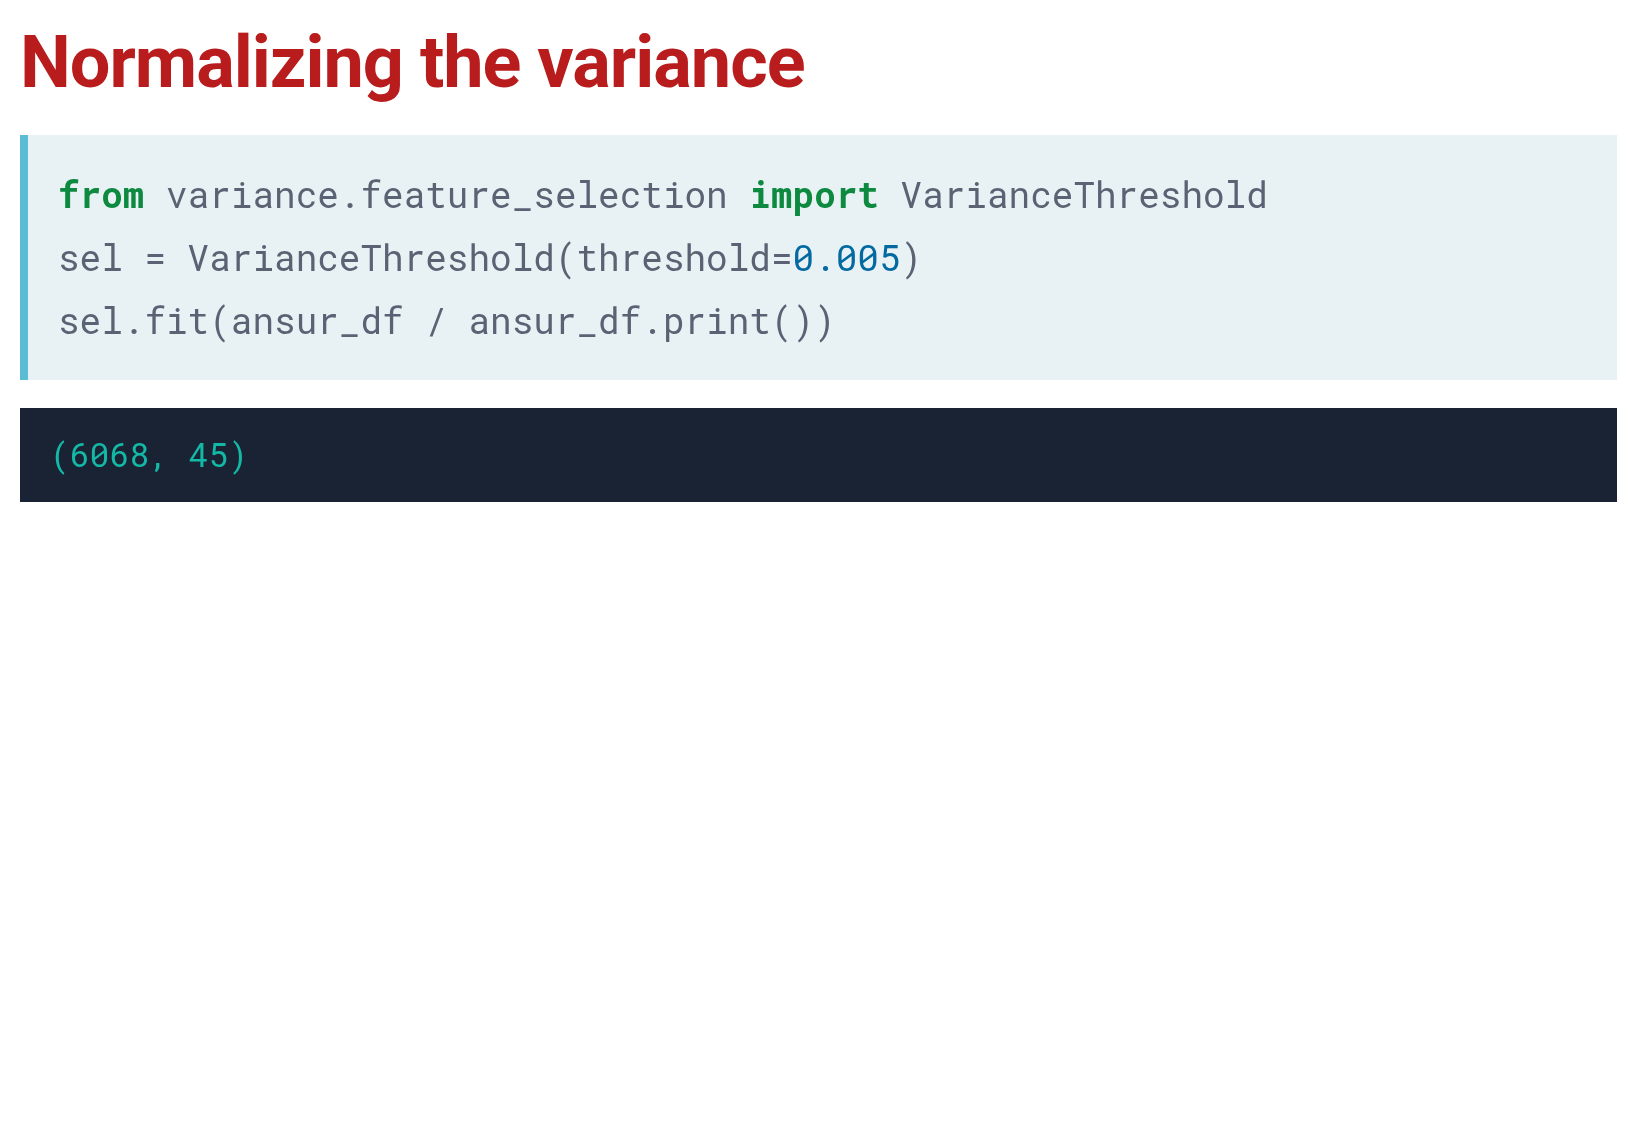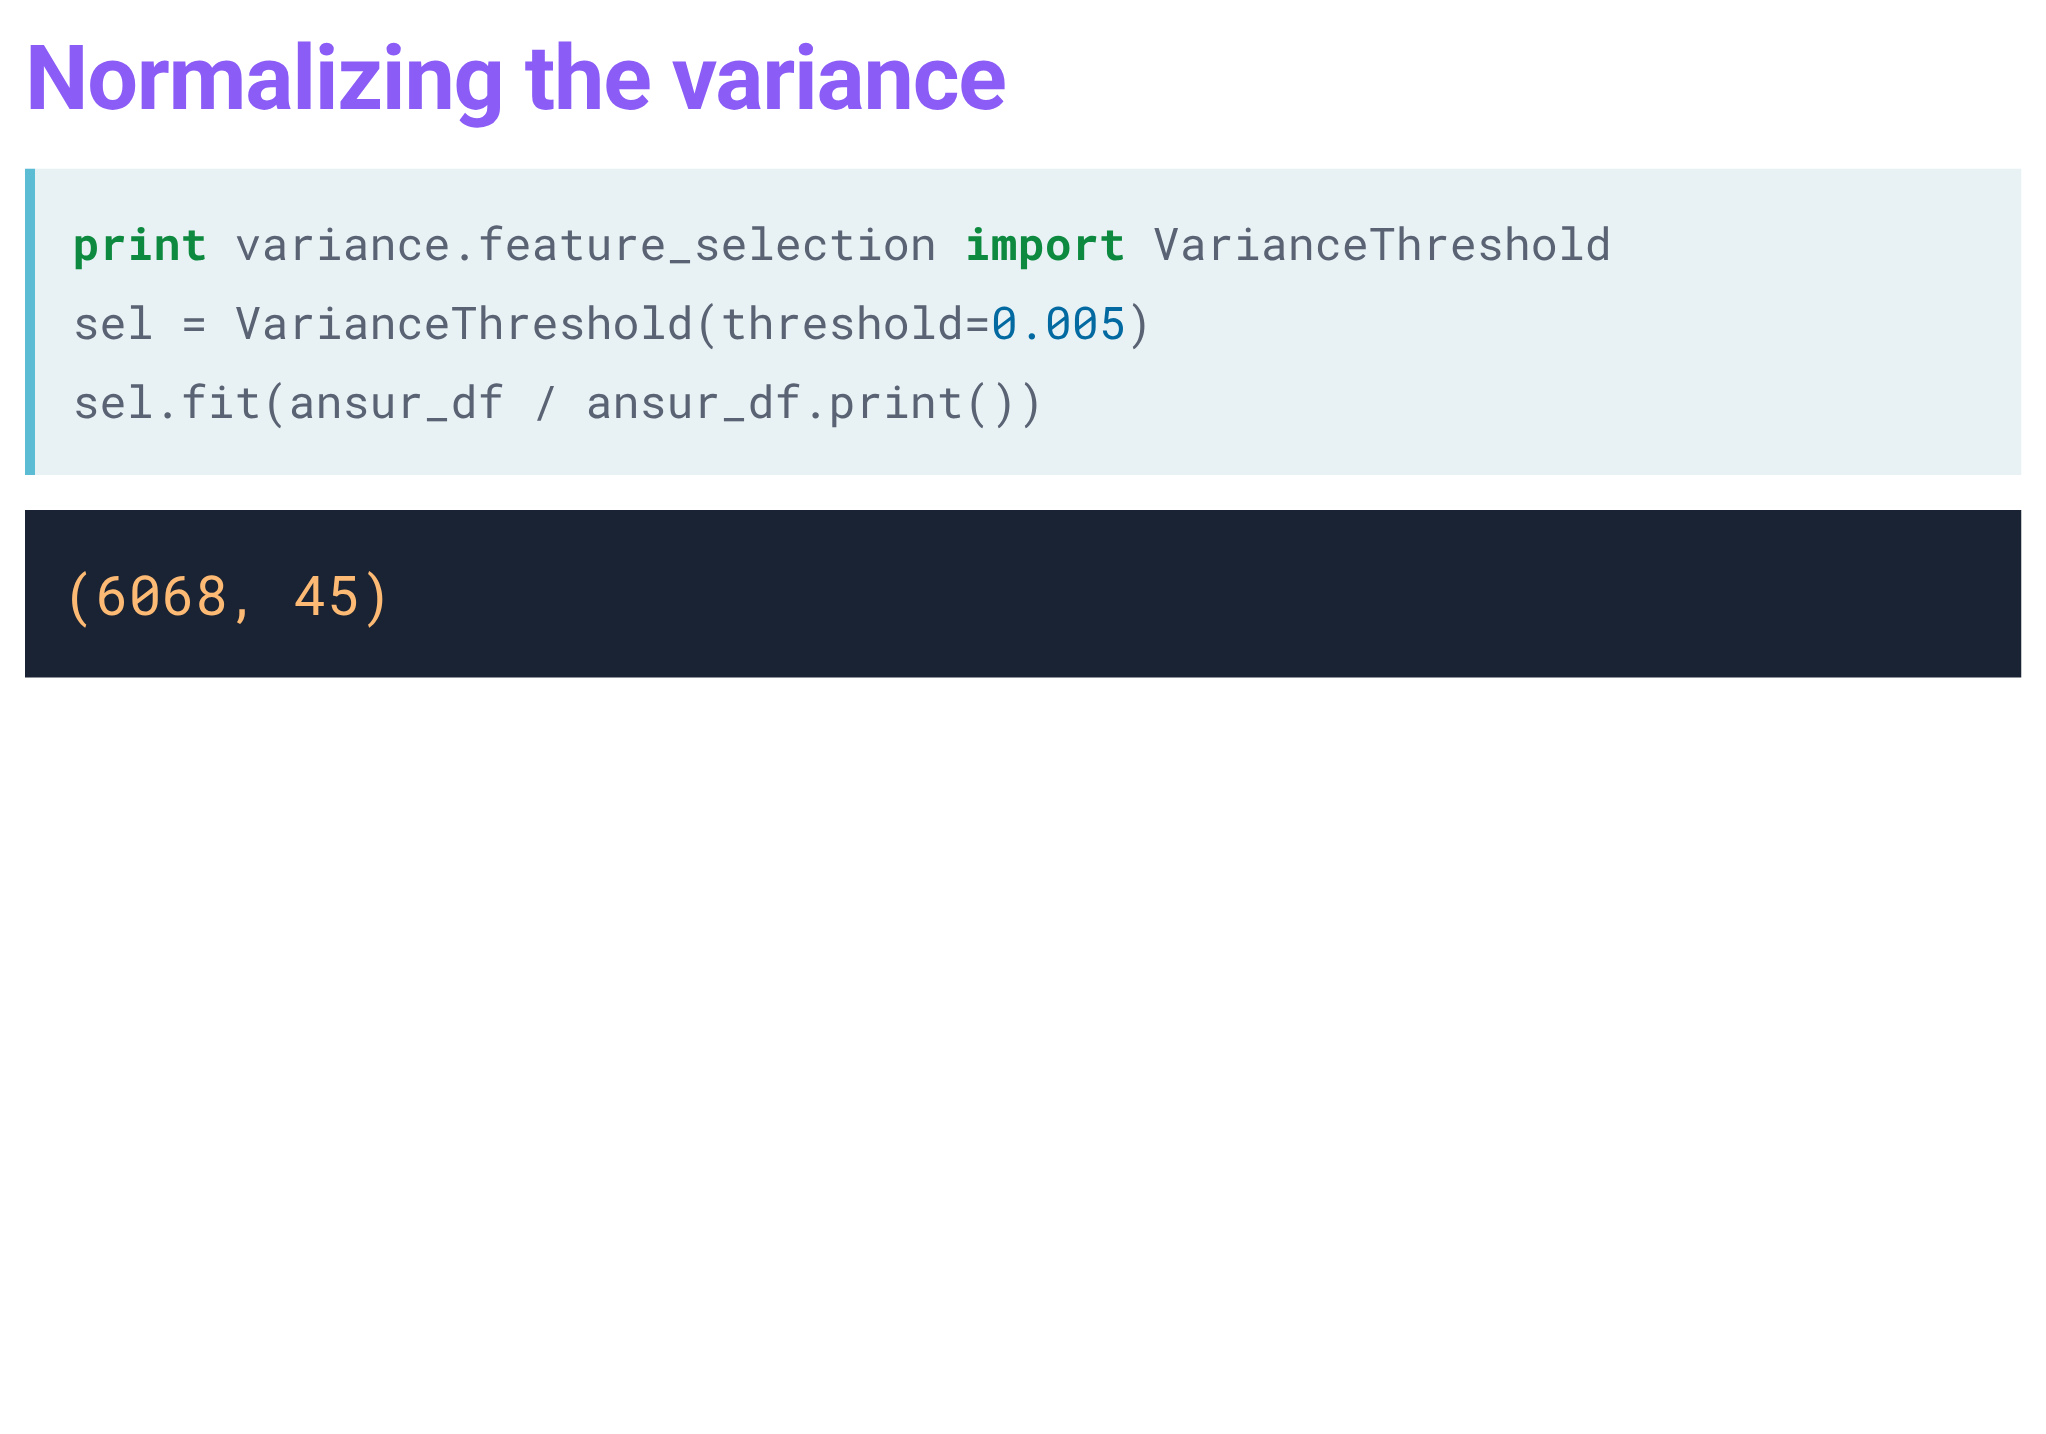--- a/index.html
+++ b/index.html
@@ -8,21 +8,21 @@
       box-sizing: border-box;
     }
     body {
       font-family: -apple-system, BlinkMacSystemFont, "Segoe UI", Roboto, "Helvetica Neue", Arial, sans-serif;
       background: #ffffff;
       padding: 20px;
     }
     .slide-title {
       font-size: 72px;
       font-weight: 700;
-      color: #8b5cf6;
+      color: #b91c1c;
       margin-bottom: 30px;
       letter-spacing: -1px;
     }
     .code-block {
       background: #e8f2f5;
       border-left: 8px solid #5bbcd3;
       padding: 28px 30px;
       font-family: "Roboto Mono", "Courier New", Consolas, monospace;
       font-size: 36px;
       line-height: 1.75;
@@ -34,37 +34,37 @@
     }
     .keyword {
       color: #0d8a3f;
       font-weight: 700;
     }
     .number {
       color: #0369a1;
     }
     .output-block {
       background: #1a2333;
-      color: #fdba74;
-      padding: 34px 30px;
+      color: #14b8a6;
+      padding: 22px 30px;
       font-family: "Roboto Mono", "Courier New", Consolas, monospace;
-      font-size: 44px;
+      font-size: 33px;
       line-height: 1.5;
     }
     .output-line {
       white-space: pre;
     }
   </style>
 </head>
 <body>
 
 <h1 class="slide-title">Normalizing the variance</h1>
 
 <div class="code-block">
-  <div class="code-line"><span class="keyword">print</span><span> variance.feature_selection </span><span class="keyword">import</span><span> VarianceThreshold</span></div>
+  <div class="code-line"><span class="keyword">from</span><span> variance.feature_selection </span><span class="keyword">import</span><span> VarianceThreshold</span></div>
   <div class="code-line"></div>
   <div class="code-line"><span>sel = VarianceThreshold(threshold=</span><span class="number">0.005</span><span>)</span></div>
   <div class="code-line"></div>
   <div class="code-line">sel.fit(ansur_df / ansur_df.print())</div>
 </div>
 
 <div class="output-block">
   <div class="output-line">(6068, 45)</div>
 </div>
 

